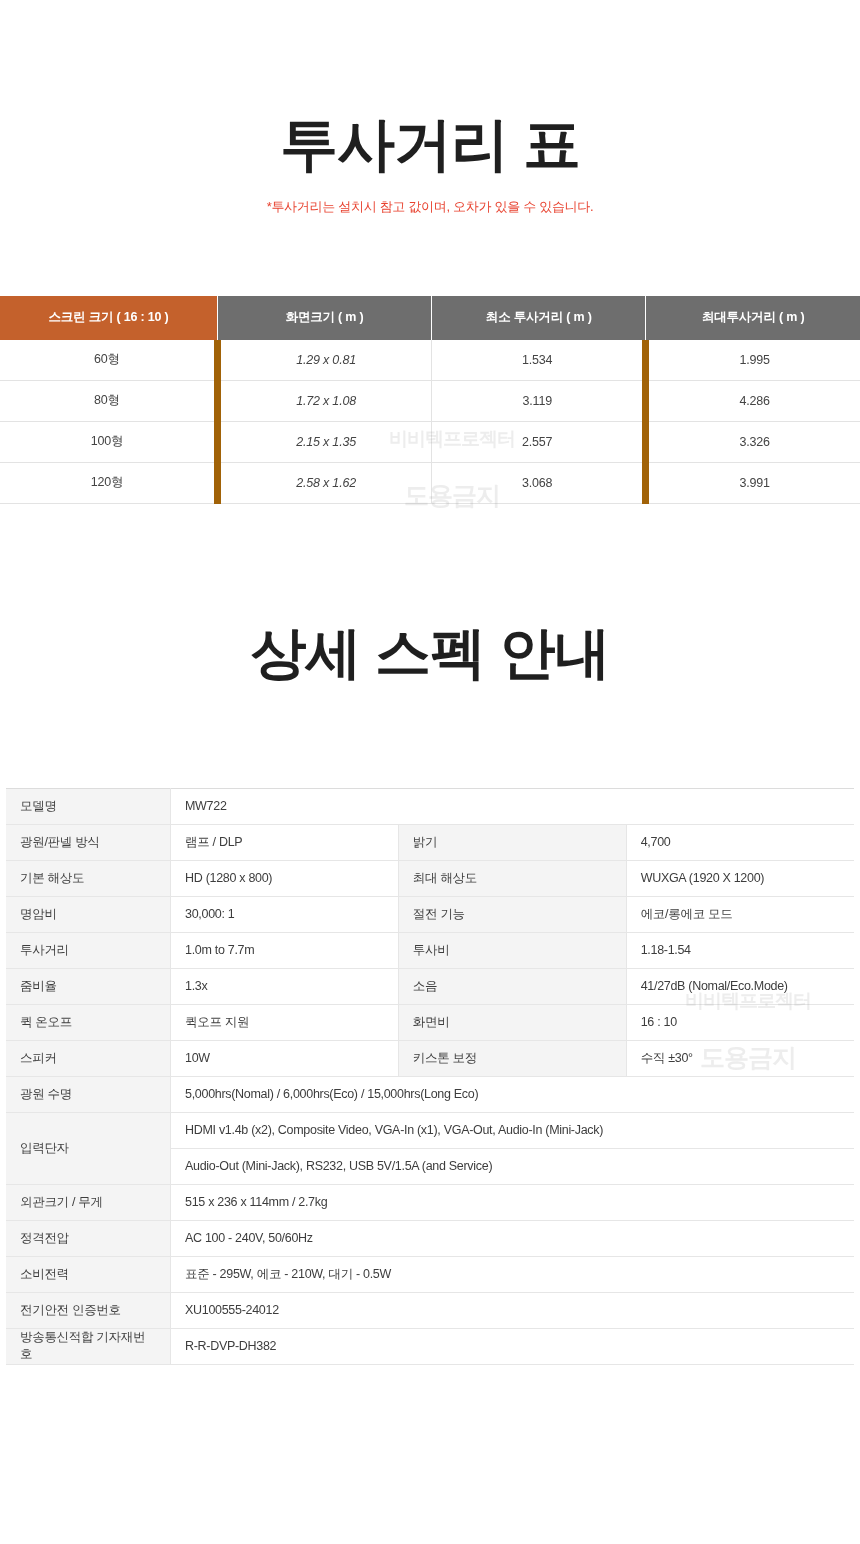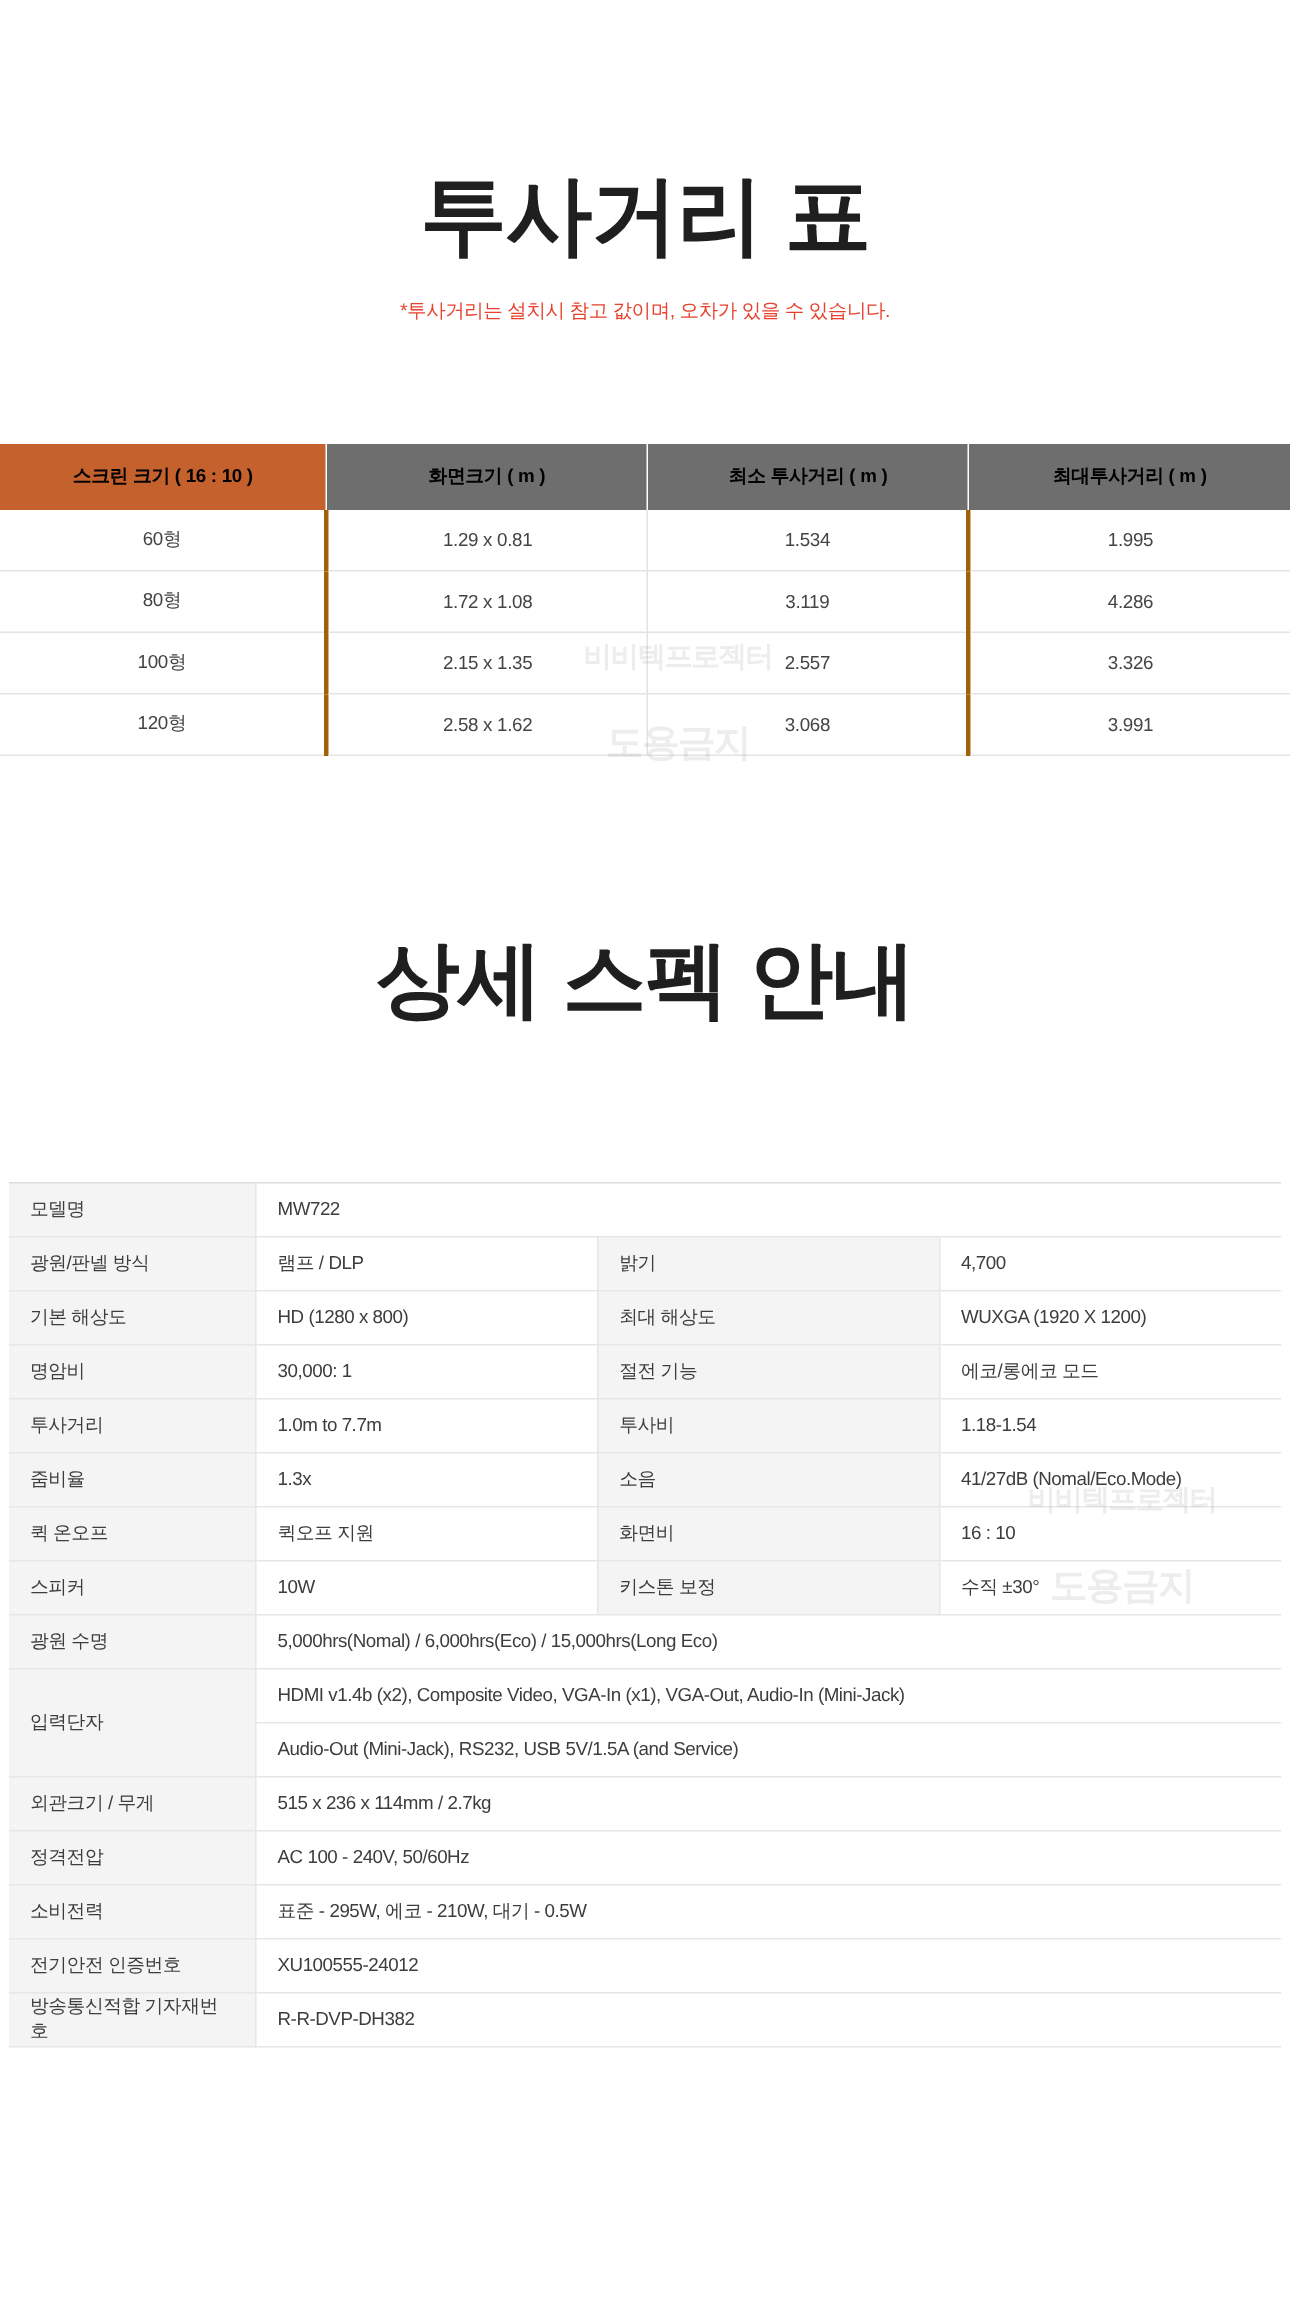--- a/index.html
+++ b/index.html
@@ -47,49 +47,50 @@
   }
   table.throw {
     width: 860px;
     border-collapse: collapse;
     table-layout: fixed;
   }
   table.throw th {
     height: 42px;
     font-size: 12.5px;
     font-weight: bold;
-    color: #000000;
+    color: #ffffff;
     letter-spacing: -0.2px;
     border-right: 1px solid #ffffff;
     background: #6e6e6e;
   }
   table.throw th.first {
     background: #c4612c;
     width: 215px;
   }
   table.throw th:last-child {
     border-right: none;
   }
   table.throw td {
     height: 38px;
     font-size: 12.5px;
     text-align: center;
     color: #444444;
     border-bottom: 1px solid #e3e3e3;
-    border-right: 3px solid #a16207;
+    border-right: 7px solid #a16207;
     letter-spacing: -0.2px;
   }
   table.throw td:first-child {
     border-left: none;
   }
   table.throw td:last-child {
     border-right: none;
   }
   table.throw tr td:nth-child(2) {
     border-right: 1px solid #e3e3e3;
+    font-style: italic;
   }
 
   
   .spec-title-block {
     text-align: center;
     padding-top: 112px;
   }
   .spec-title {
     font-size: 56px;
     font-weight: bold;

